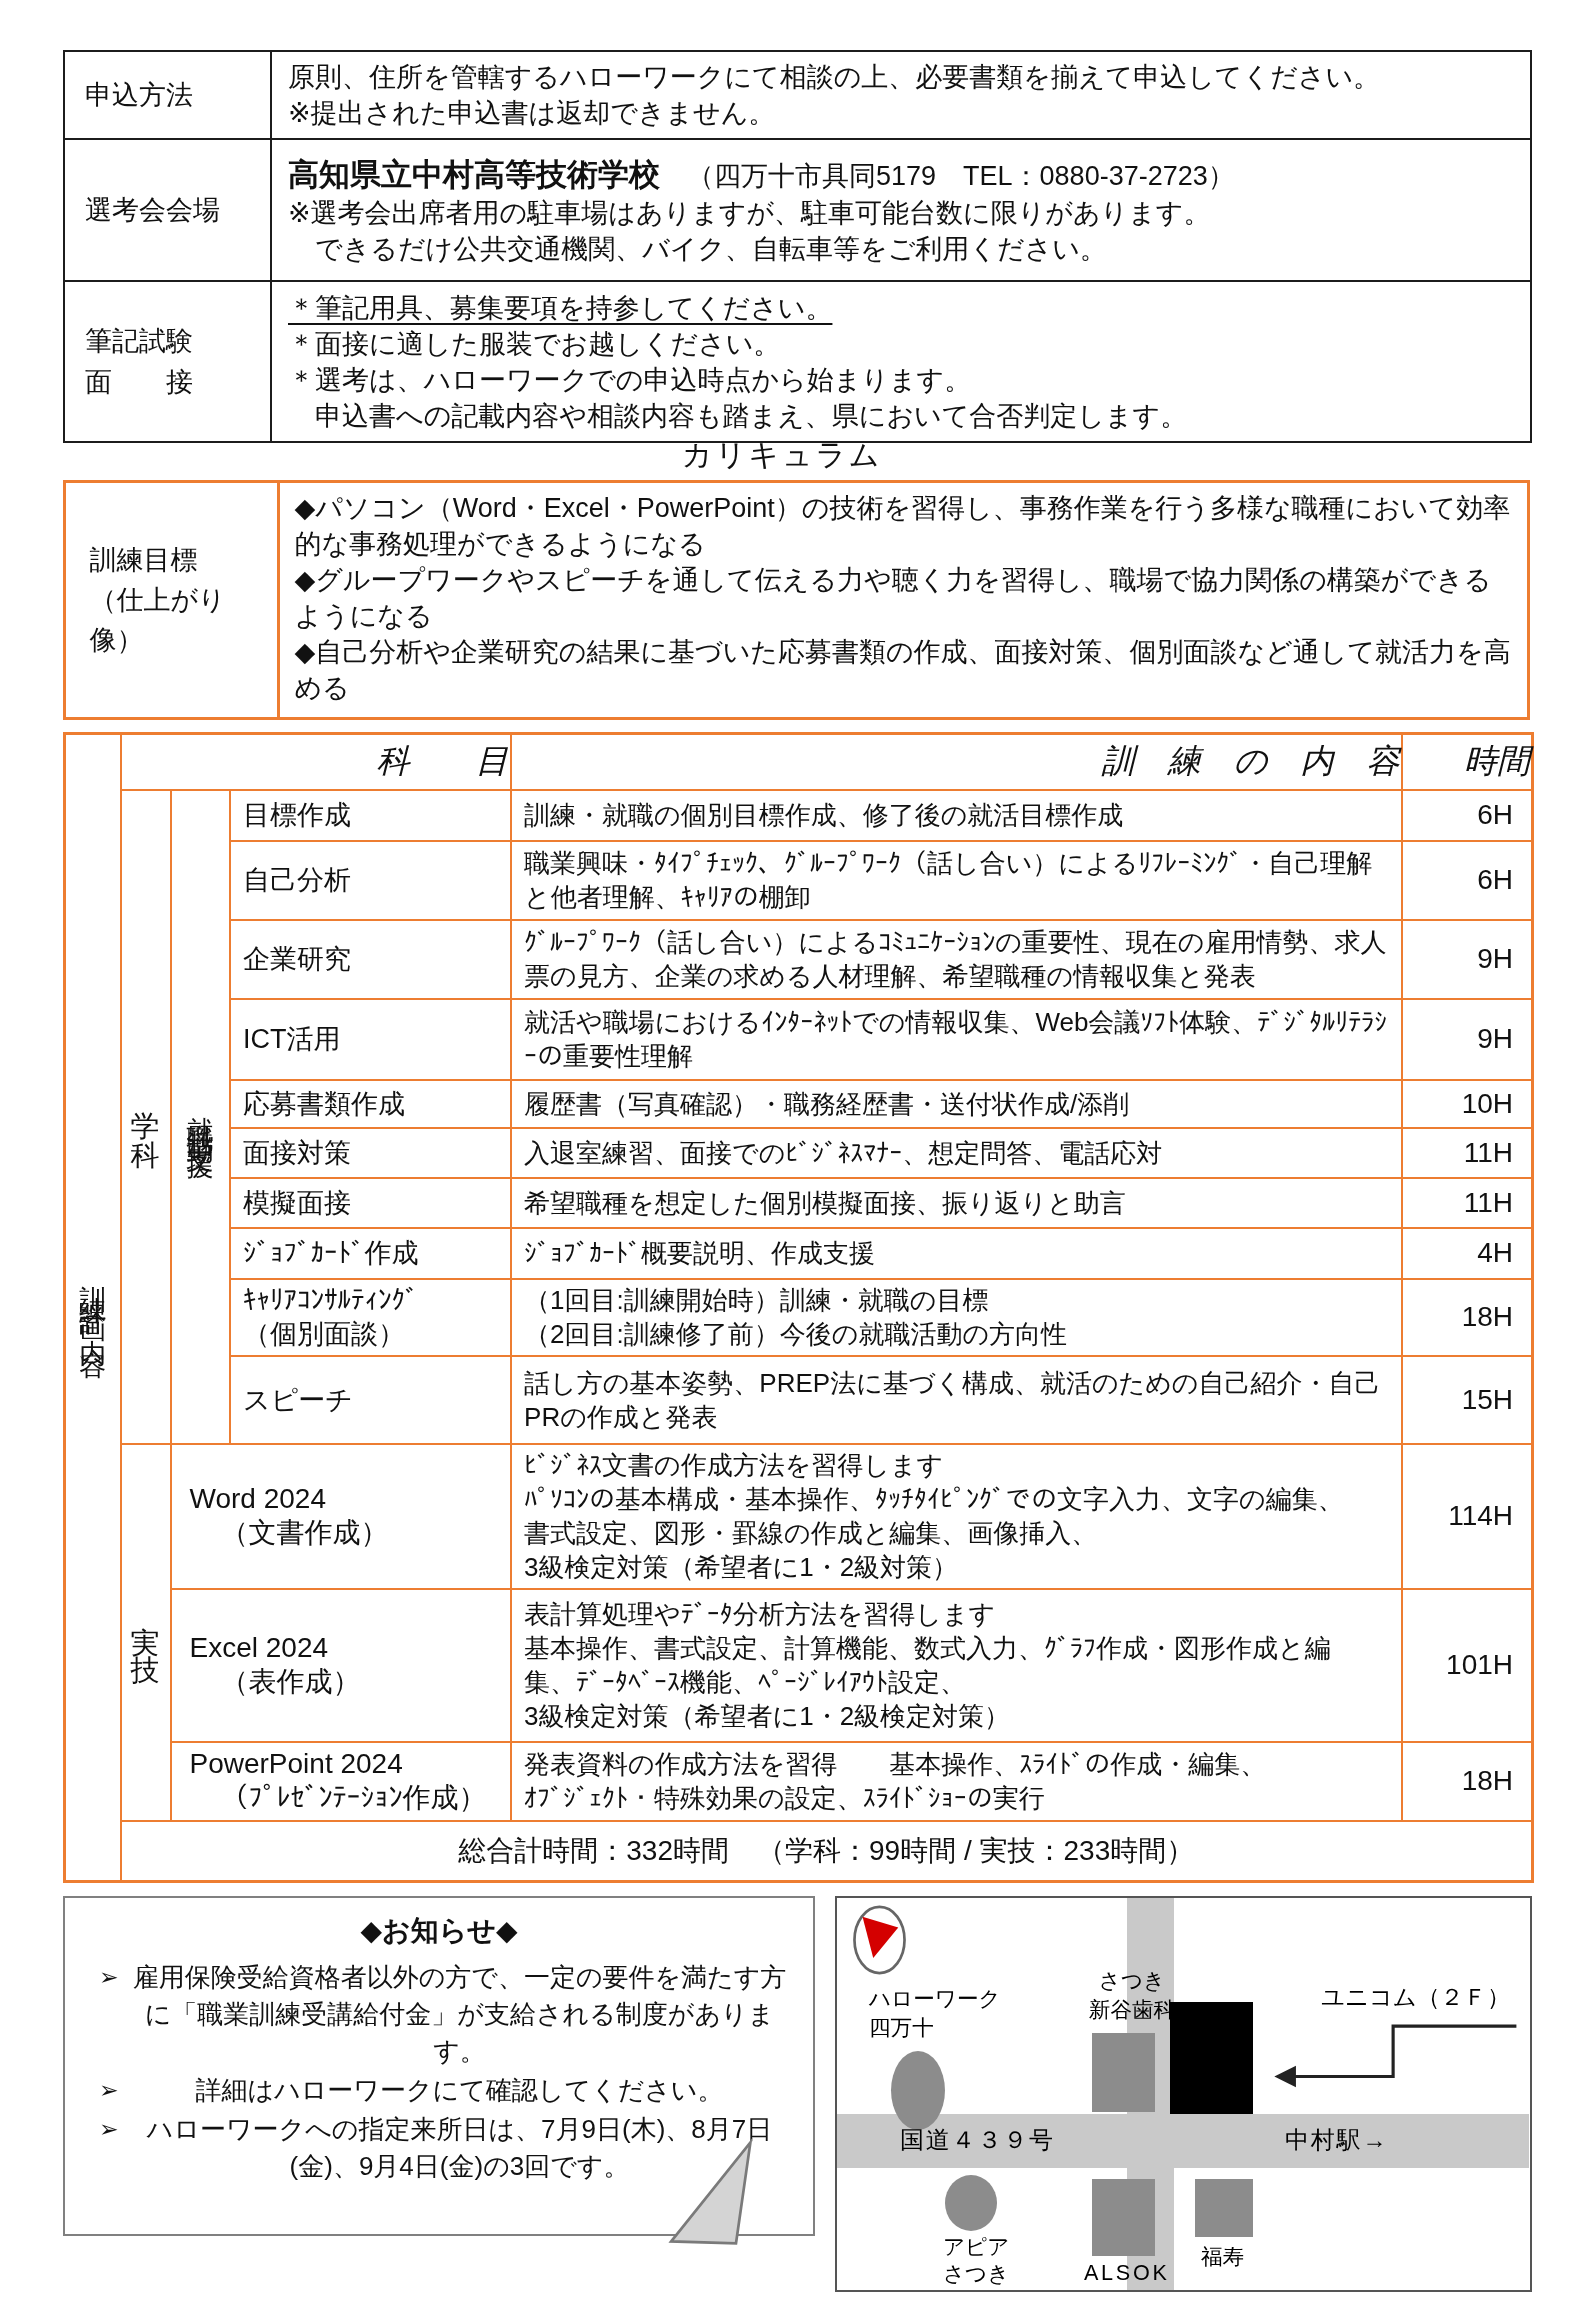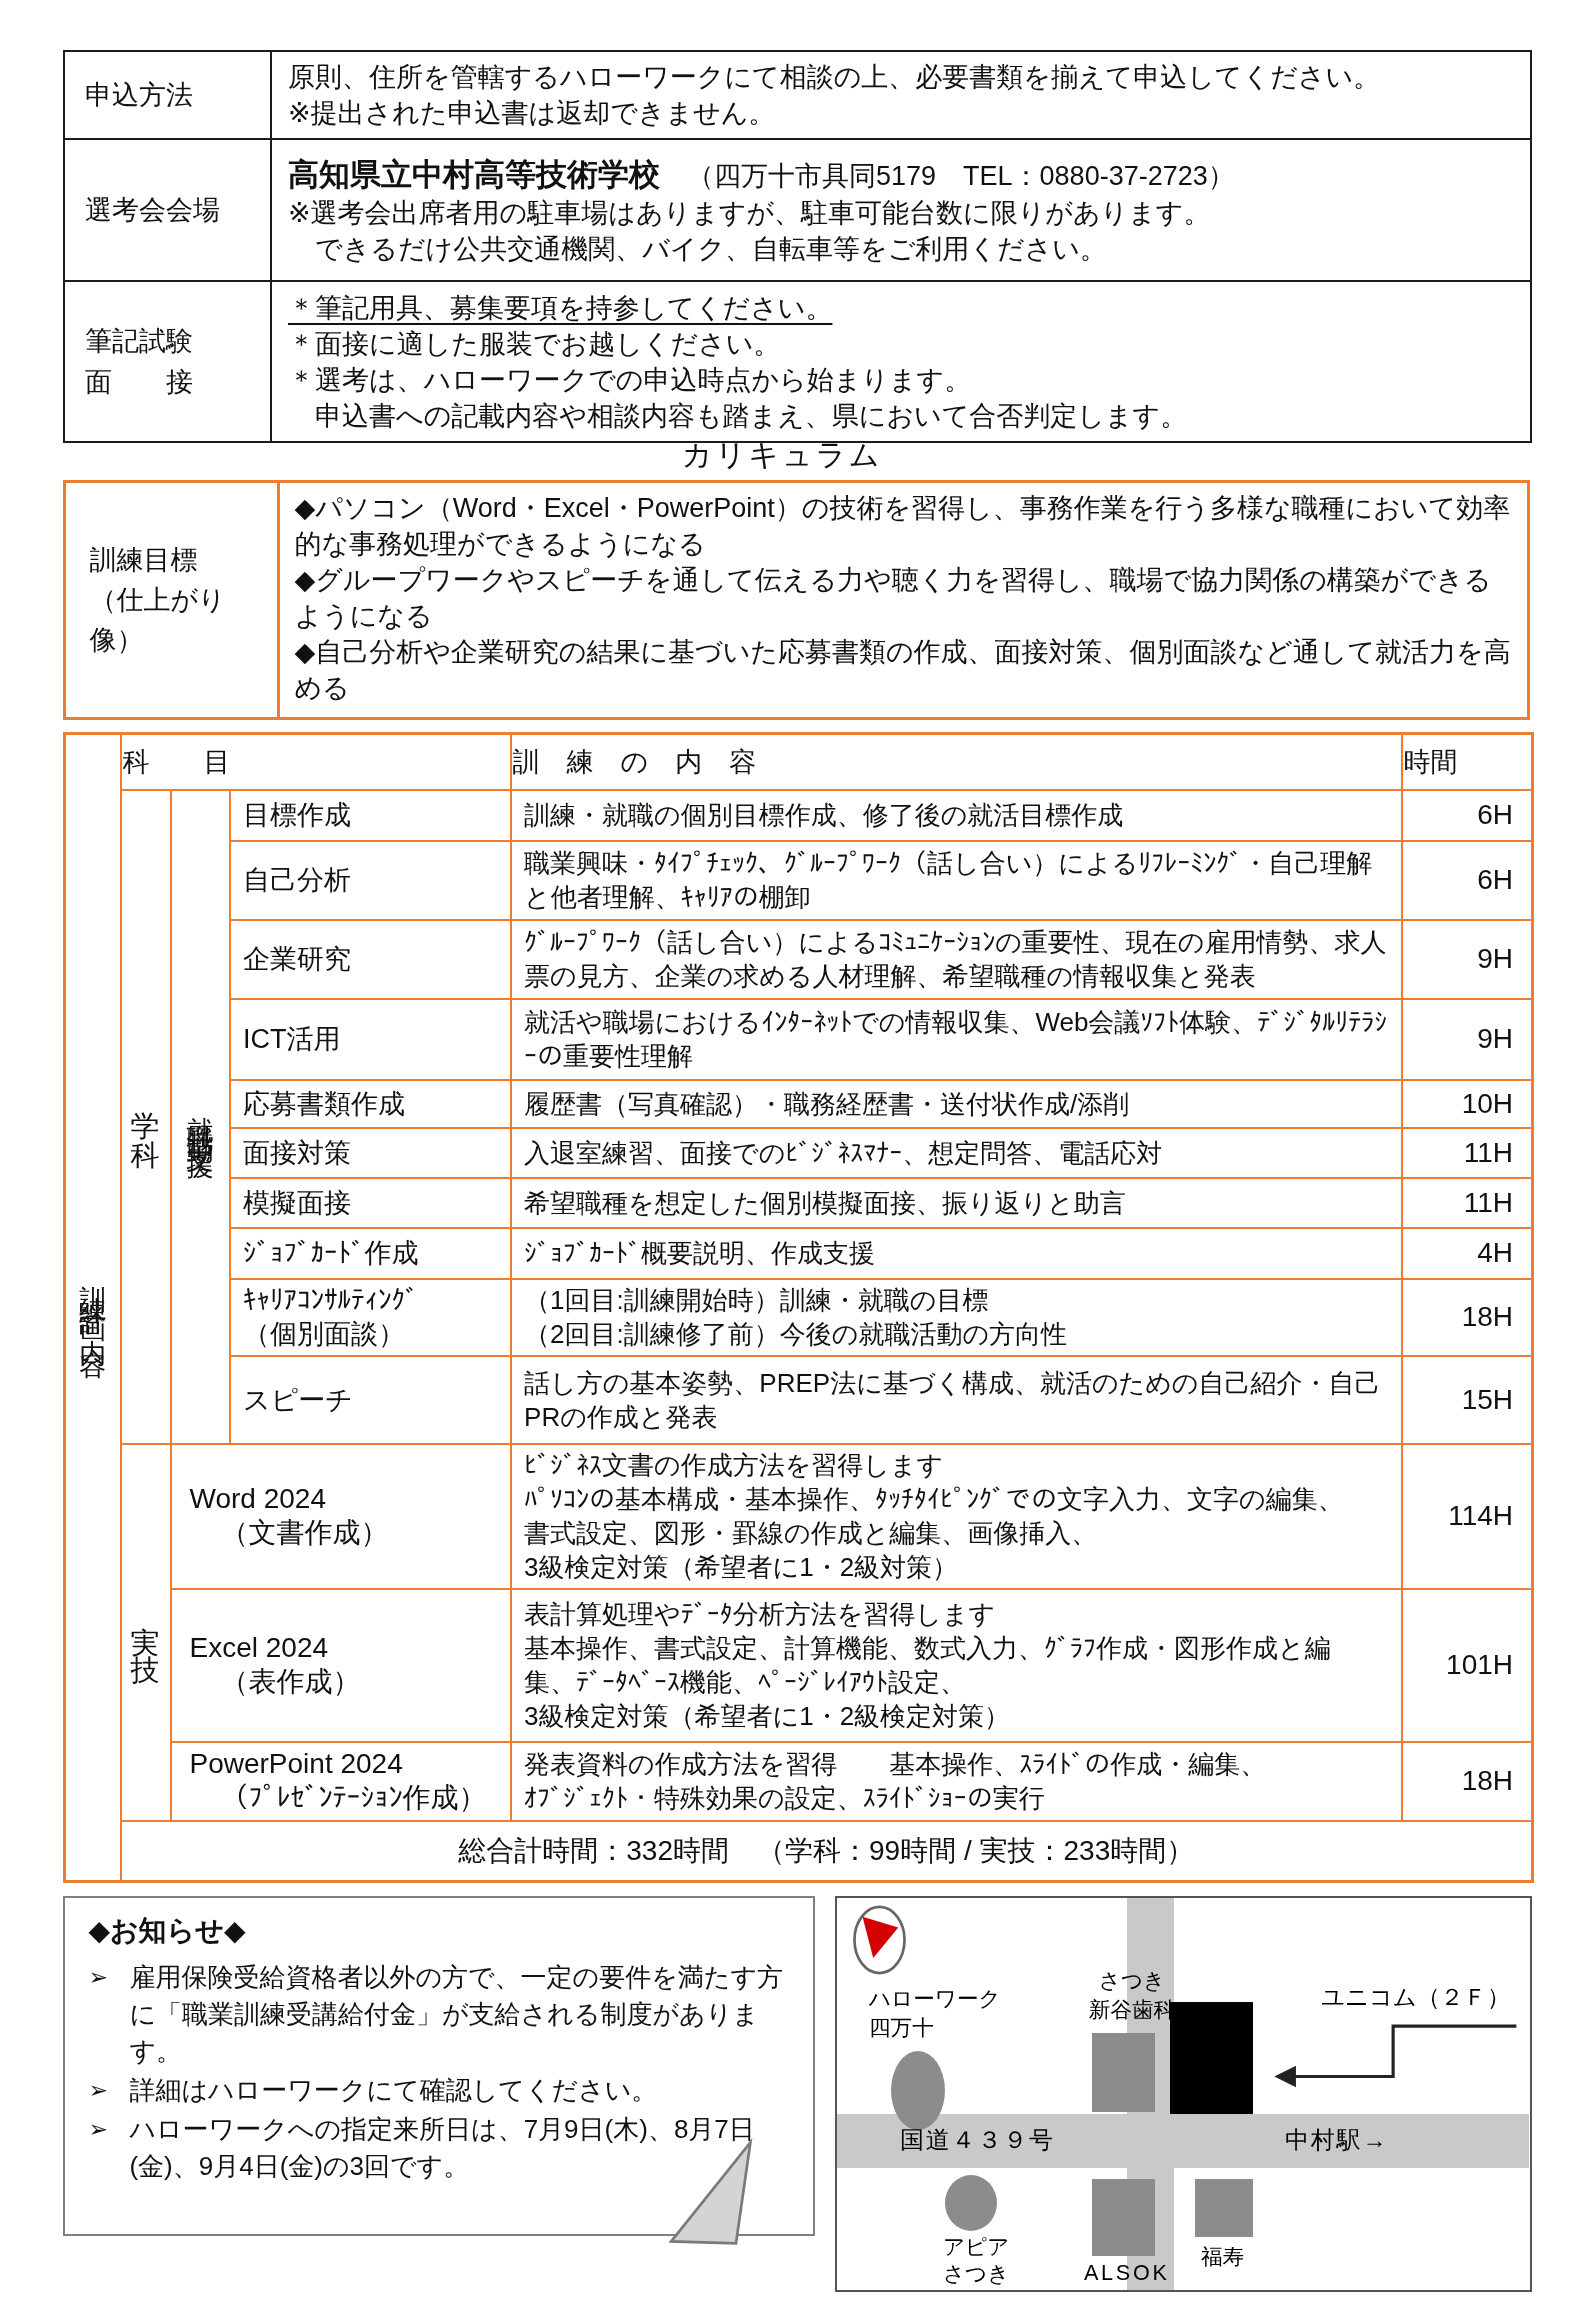--- a/index.html
+++ b/index.html
@@ -43,31 +43,31 @@
   }
   table.plantab td { border:2.7px solid #ED7D31; vertical-align:middle; box-sizing:border-box; background:#fff; }
   td.vcell { text-align:center; }
   .vtext {
     writing-mode:vertical-rl; text-orientation:mixed; margin:0 auto;
     font-size:27px;
   }
   .vtext.sp-wide { letter-spacing:29px; font-size:29px; }
   .vtext.sp-mid  { letter-spacing:7.2px; }
   .vtext.sp-plan { letter-spacing:10.8px; }
-  td.hcell { text-align:left; font-size:27px; }
+  td.hcell { text-align:right; font-size:33px;font-style:italic; }
   td.scell { font-size:27px; padding-left:12.6px; line-height:34px; }
   td.scell .sub2 { padding-left:31px; }
   td.scell.tech { font-size:28px; padding-left:18px; }
   td.ccell { font-size:26px; line-height:34px; padding:3.6px 12.6px; }
   td.tcell { text-align:right; font-size:28px; padding-right:18px; }
   td.total { text-align:center; font-size:28px; }
   
   .notice {
     position:absolute; left:63px; top:1896px; width:752px; height:340px;
-    border:2.7px solid #808080; box-sizing:border-box; padding:14.4px 23.4px 0 23.4px;
+    border:2.7px solid #808080; box-sizing:border-box; padding:14.4px 23.4px 0 23.4px;text-align:center;
   }
   .notice .ntitle { font-size:28px; font-weight:bold; margin-bottom:9px; }
   .nitem { display:flex; margin-bottom:1.8px; }
   .nitem .mk { width:41px; font-size:23.4px; padding-top:3.6px; }
   .nitem .tx { flex:1; font-size:26px; line-height:37px; }
   .tailsvg { position:absolute; right:50px; bottom:-14.4px; }
   
   .mapbox {
     position:absolute; left:835px; top:1896px; width:697px; height:396px;
     border:2.7px solid #555; box-sizing:border-box; overflow:hidden;

